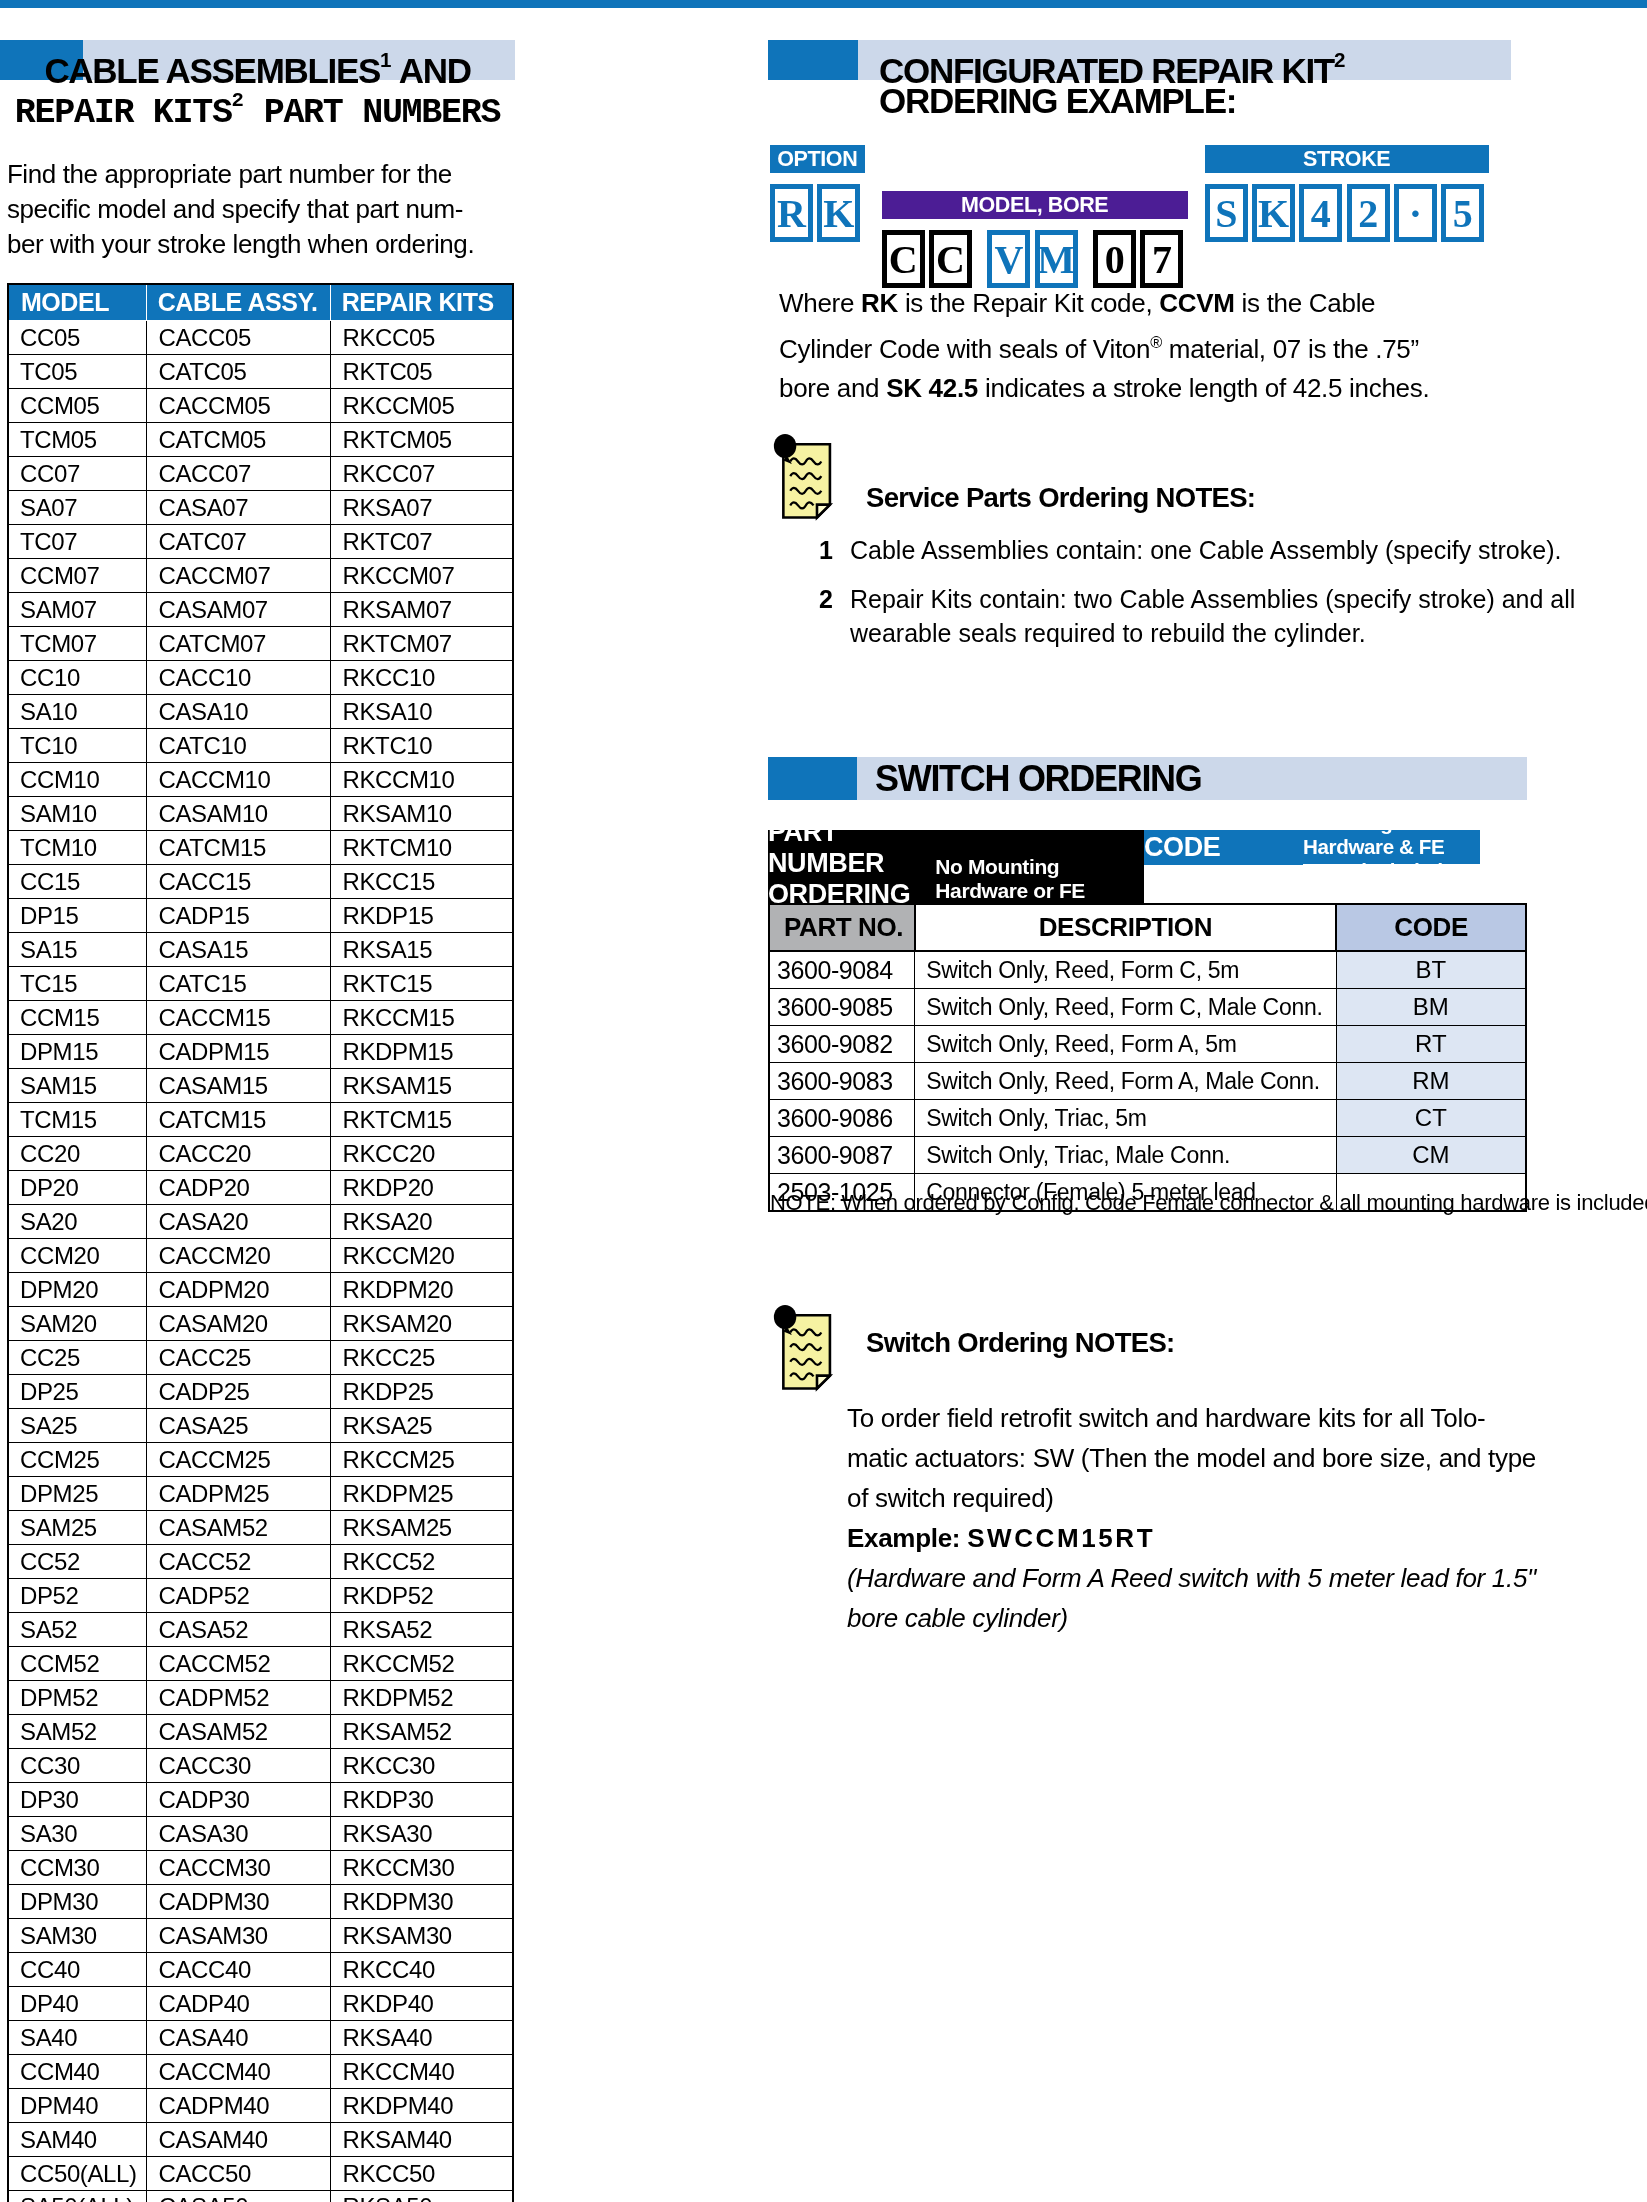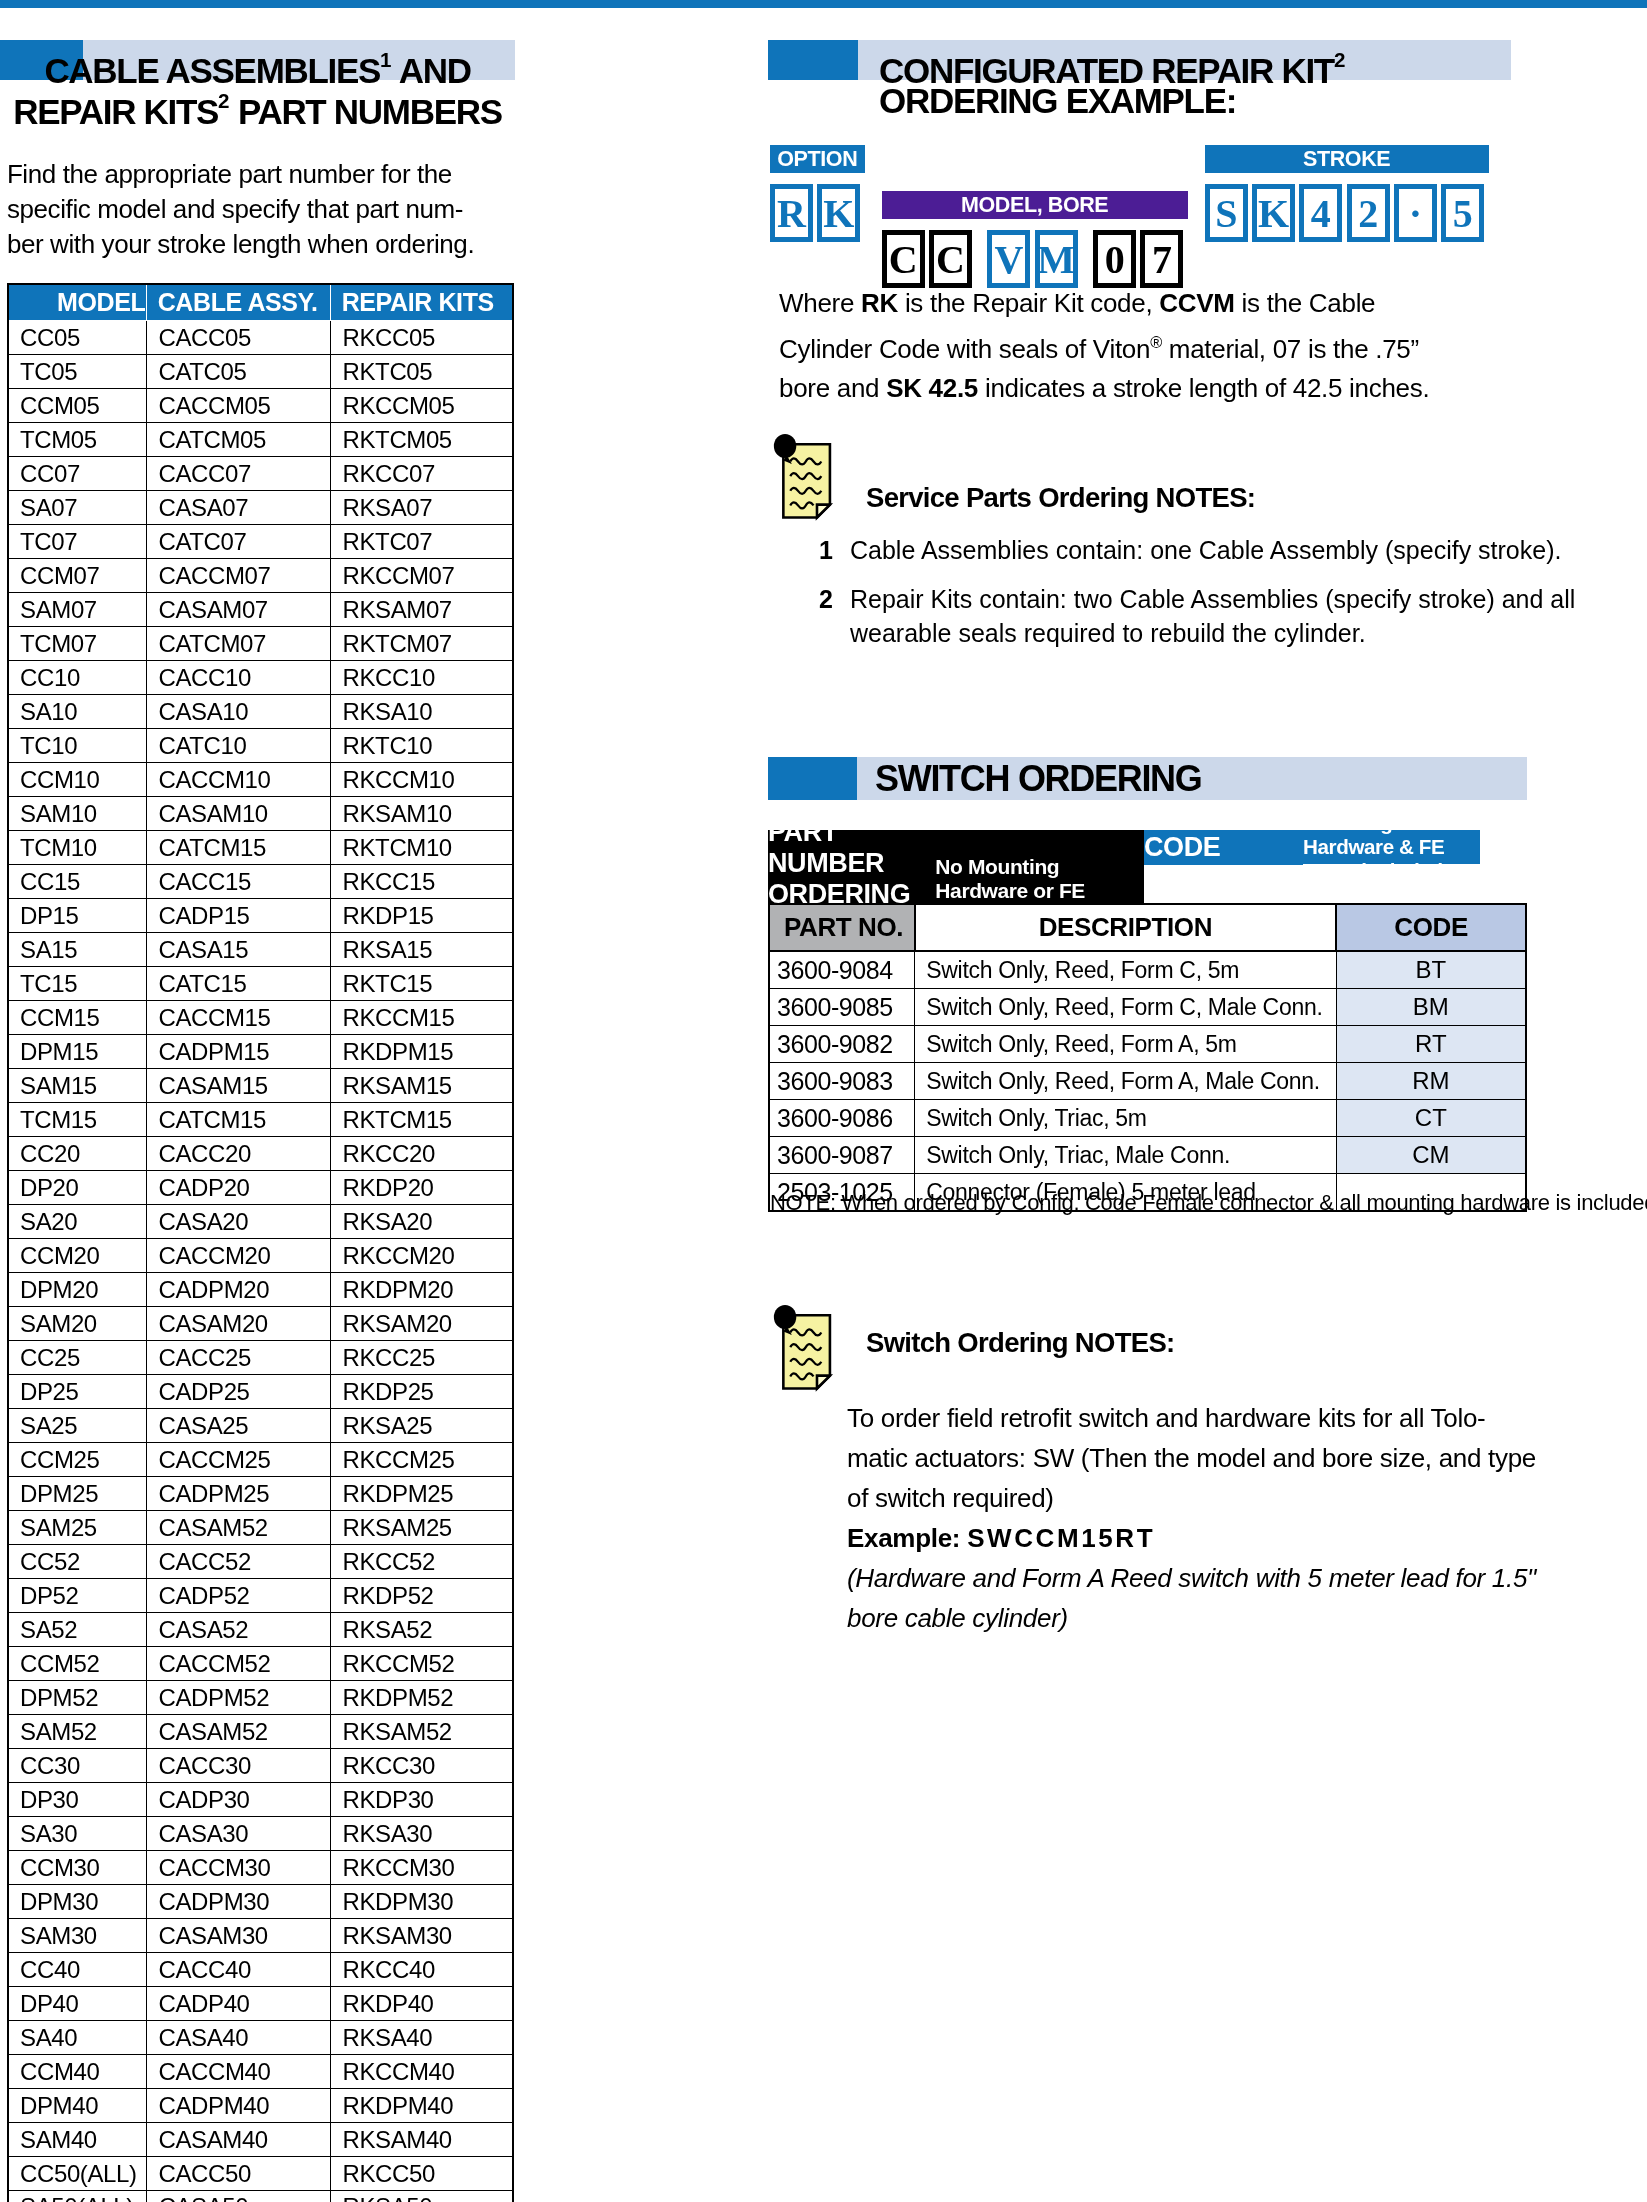--- a/index.html
+++ b/index.html
@@ -13,37 +13,37 @@
   .band-right{left:768px;width:743px;}
   .band-switch{left:768px;top:757px;width:759px;height:43px;}
   .bandsq{position:absolute;background:#0f74ba;}
   .sq-left{left:0;top:40px;width:83px;height:40px;}
   .sq-right{left:768px;top:40px;width:90px;height:40px;}
   .sq-switch{left:768px;top:757px;width:89px;height:43px;}
 
   .bighead{position:absolute;margin:0;font-weight:700;font-size:35px;letter-spacing:-1.3px;
            line-height:40px;white-space:nowrap;}
   .lh1{left:0;top:40px;width:515px;text-align:center;}
-  .lh2{left:0;top:81px;width:515px;text-align:center;}
+  .lh2{left:0;top:81px;width:515px;text-align:center;font-family:Liberation Mono, monospace;}
   .rh1{left:879px;top:40px;}
   .rh2{left:879px;top:81px;}
   .swh{left:875px;top:757px;font-size:36px;line-height:43px;}
   .hsup{font-size:20.6px;vertical-align:15.5px;letter-spacing:0;}
 
   
   .intro{position:absolute;left:6.9px;top:157px;font-size:26px;line-height:35px;letter-spacing:-0.4px;}
 
   
   table.parts{position:absolute;left:6.9px;top:283px;width:506px;border-collapse:collapse;
               table-layout:fixed;}
   table.parts col.c1{width:139px}table.parts col.c2{width:184px}table.parts col.c3{width:182px}
   table.parts th{background:#0f74ba;color:#fff;font-size:25px;font-weight:700;height:33px;
                  letter-spacing:-0.4px;border:1.7px solid #fff;border-top:2.6px solid #000;
                  text-align:left;padding-left:10.3px;}
-  table.parts th:first-child{text-align:right;padding-left:0;border-left:2.6px solid #000;}
+  table.parts th:first-child{text-align:left;padding-left:12px;border-left:2.6px solid #000;}
   table.parts th:last-child{border-right:2.6px solid #000;}
   table.parts td{border:1.7px solid #000;font-size:24px;letter-spacing:-0.4px;padding-left:11.2px;}
   table.parts tr{height:34px;}
   table.parts{border:2.6px solid #000;}
 
   
   .example{position:absolute;left:770px;top:145px;display:flex;align-items:flex-start;}
   .exgroup{display:flex;flex-direction:column;margin-right:17px;}
   .exlabel{height:28px;line-height:28px;text-align:center;color:#fff;font-weight:700;
            font-size:21.5px;letter-spacing:-0.4px;margin-bottom:11.2px;}

